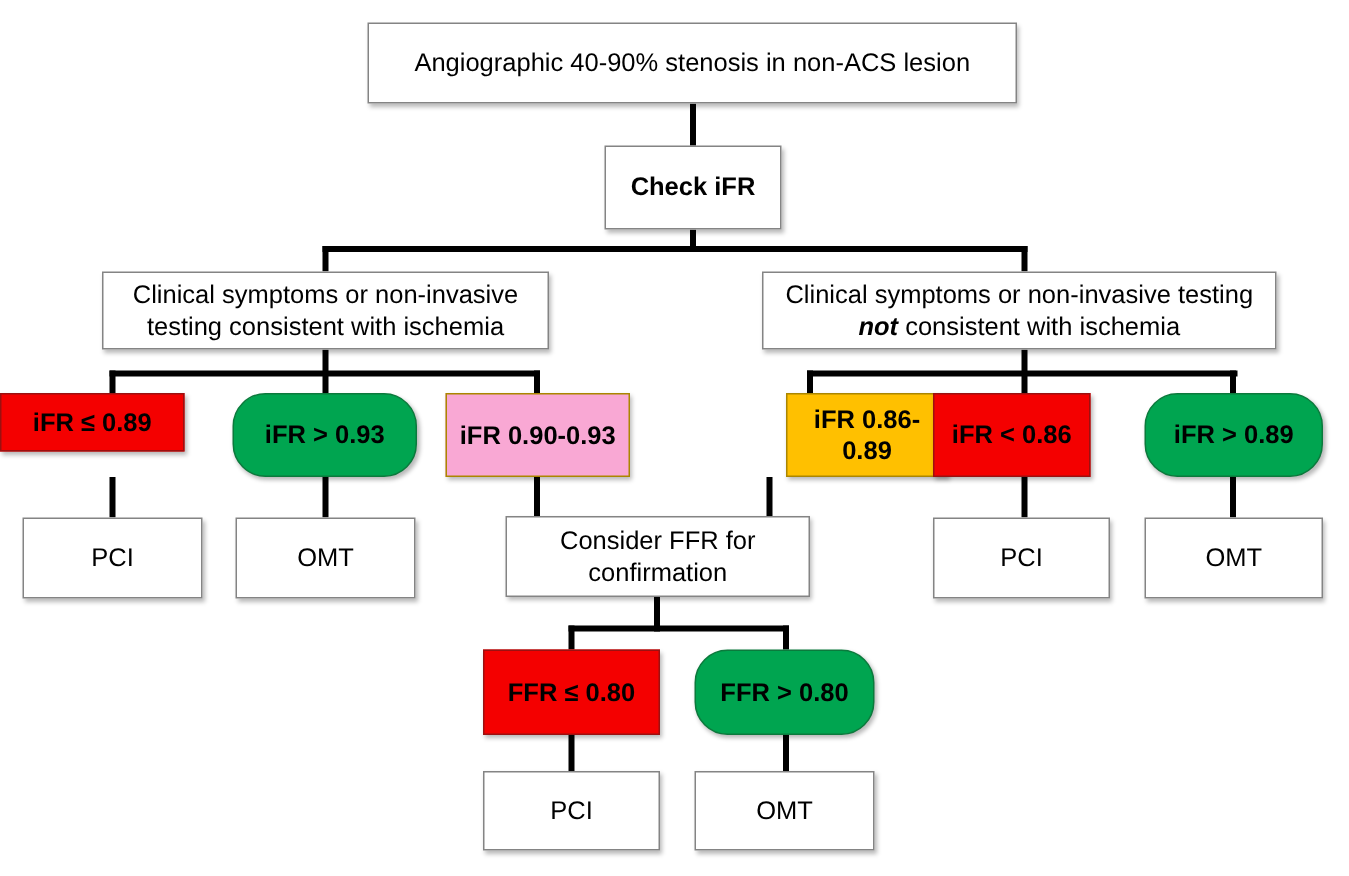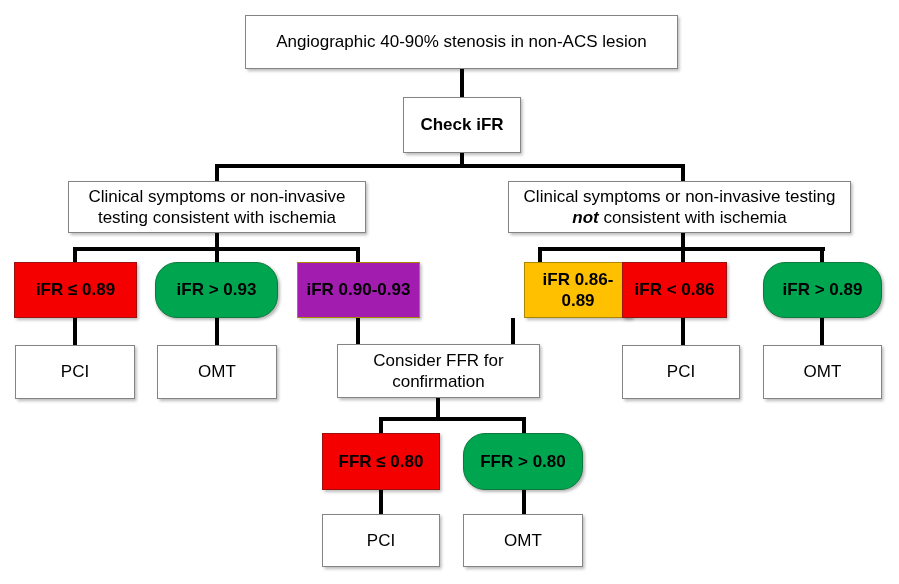--- a/index.html
+++ b/index.html
@@ -82,27 +82,27 @@
   </div>
 
   <div class="node" style="left:68px; top:181px; width:298px; height:52px;">
     <span>Clinical symptoms or non-invasive testing consistent with ischemia</span>
   </div>
 
   <div class="node" style="left:508px; top:181px; width:343px; height:52px;">
     <span><span>Clinical symptoms or non-invasive testing </span><span class="emph">not</span><span> consistent with ischemia</span></span>
   </div>
 
-  <div class="node colored red" style="left: 14px; top: 262px; width: 123px; height: 56px; background: rgb(244, 0, 0);">
+  <div class="node colored red" style="left: 0; top: 262px; width: 123px; height: 39px; background: rgb(244, 0, 0);">
     <span>iFR ≤ 0.89</span>
   </div>
   <div class="node colored green" style="left: 155px; top: 262px; width: 123px; height: 56px; background: rgb(0, 165, 80);">
     <span>iFR &gt; 0.93</span>
   </div>
-  <div class="node colored amber" style="left: 297px; top: 262px; width: 123px; height: 56px; background: #a21caf;">
+  <div class="node colored amber" style="left: 297px; top: 262px; width: 123px; height: 56px; background: #f9a8d4; align-items: flex-end;">
     <span>iFR 0.90-0.93</span>
   </div>
   <div class="node colored amber" style="left: 482px; top: 262px; width: 108px; height: 56px; background: rgb(255, 192, 0); margin-left: 42px;">
     <span>iFR 0.86-0.89</span>
   </div>
   <div class="node colored red" style="left: 622px; top: 262px; width: 105px; height: 56px; background: rgb(244, 0, 0);">
     <span>iFR &lt; 0.86</span>
   </div>
   <div class="node colored green" style="left: 763px; top: 262px; width: 119px; height: 56px; background: rgb(0, 165, 80);">
     <span>iFR &gt; 0.89</span>

